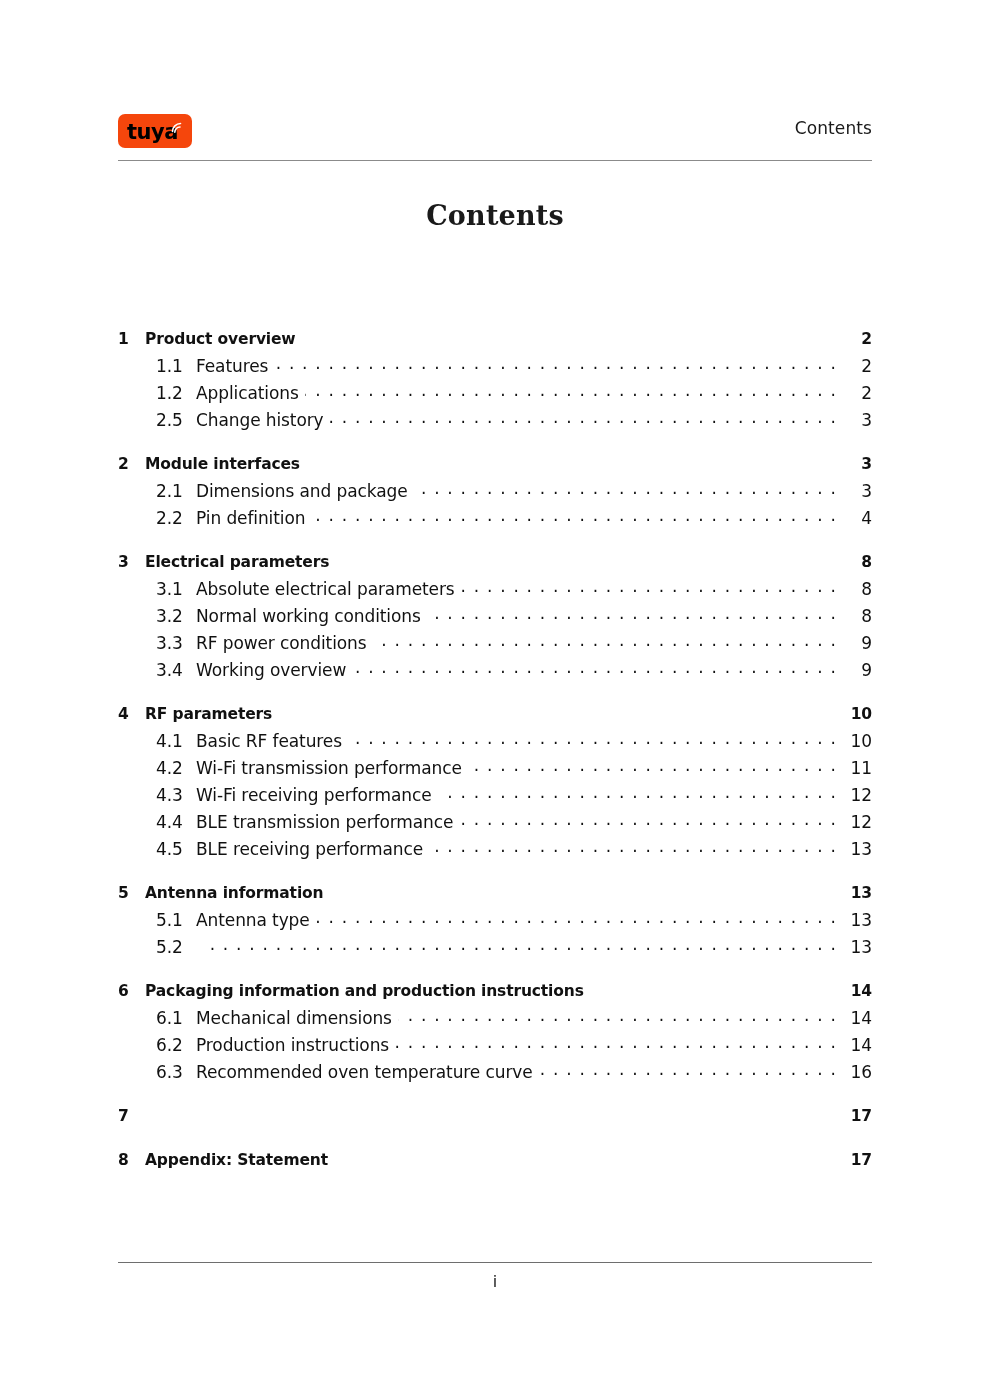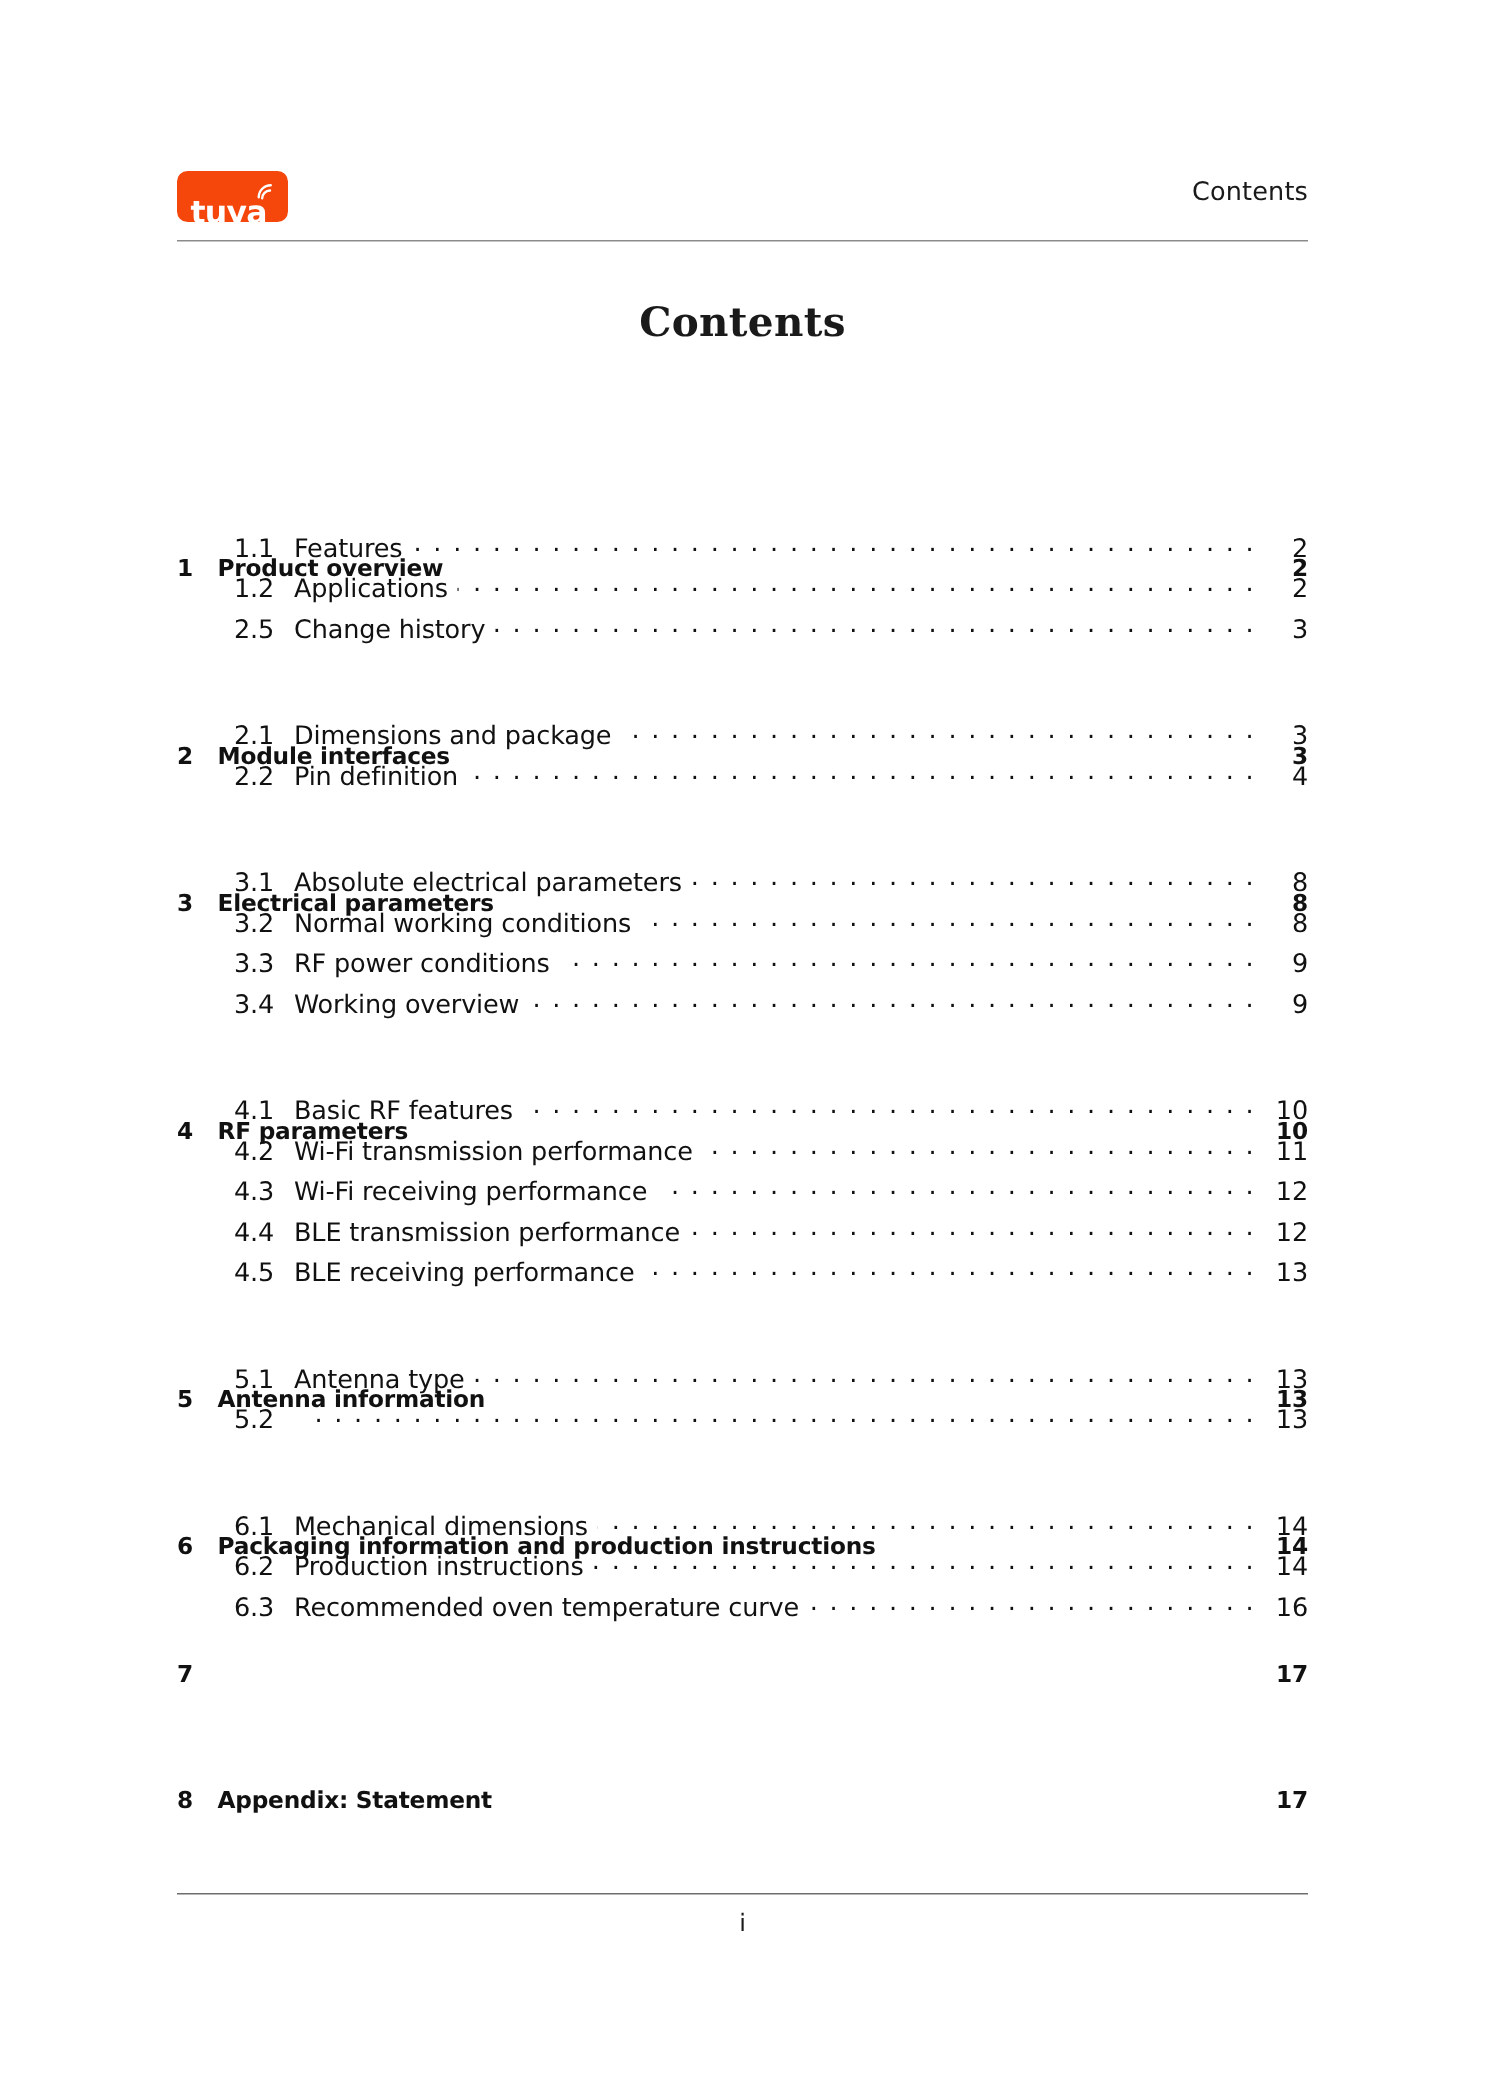--- a/index.html
+++ b/index.html
@@ -39,26 +39,26 @@
     height: 34px;
     background: #F5460C;
     border-radius: 7px;
     overflow: hidden;
   }
   .logo-text {
     position: absolute;
     left: 9px;
     top: 50%;
     transform: translateY(-50%);
-    margin-top: 11px;
+    margin-top: 1px;
     font-family: "DejaVu Sans", "Liberation Sans", sans-serif;
     font-size: 21px;
     font-weight: 700;
     letter-spacing: -0.5px;
-    color: #ffffff;
+    color: #000000;
     line-height: 1;
   }
   .logo-wifi {
     position: absolute;
     right: 8px;
     top: 5px;
     width: 13px;
     height: 12px;
   }
   .header-title {
@@ -122,21 +122,20 @@
     font-family: "DejaVu Sans", "Liberation Sans", sans-serif;
     letter-spacing: -0.15px;
   }
   .lvl1 .num {
     width: 27px;
     flex: 0 0 27px;
     text-align: left;
   }
   .lvl1 .label {
     flex: 0 0 auto;
-    margin-top: 40px;
   }
   .lvl1 .leader { flex: 1 1 auto; }
   .lvl1 .pg {
     flex: 0 0 auto;
     text-align: right;
     min-width: 26px;
   }
 
   
   .lvl2 {

